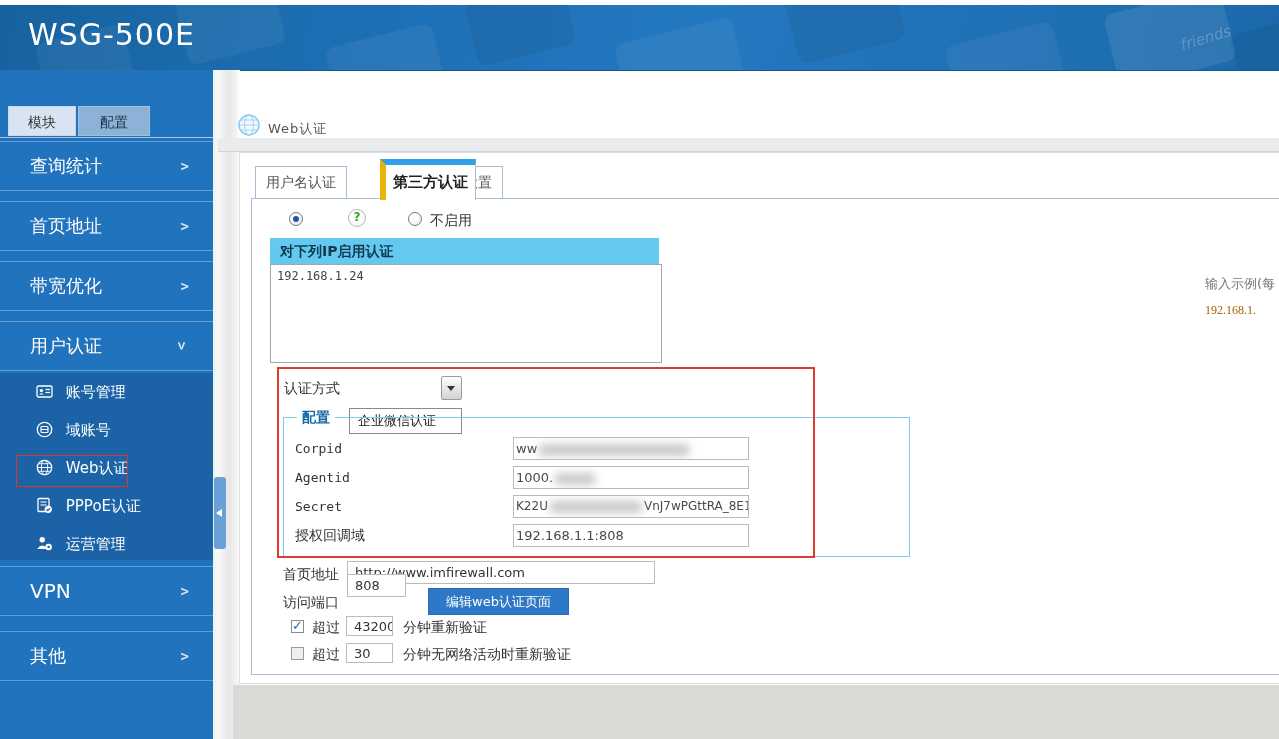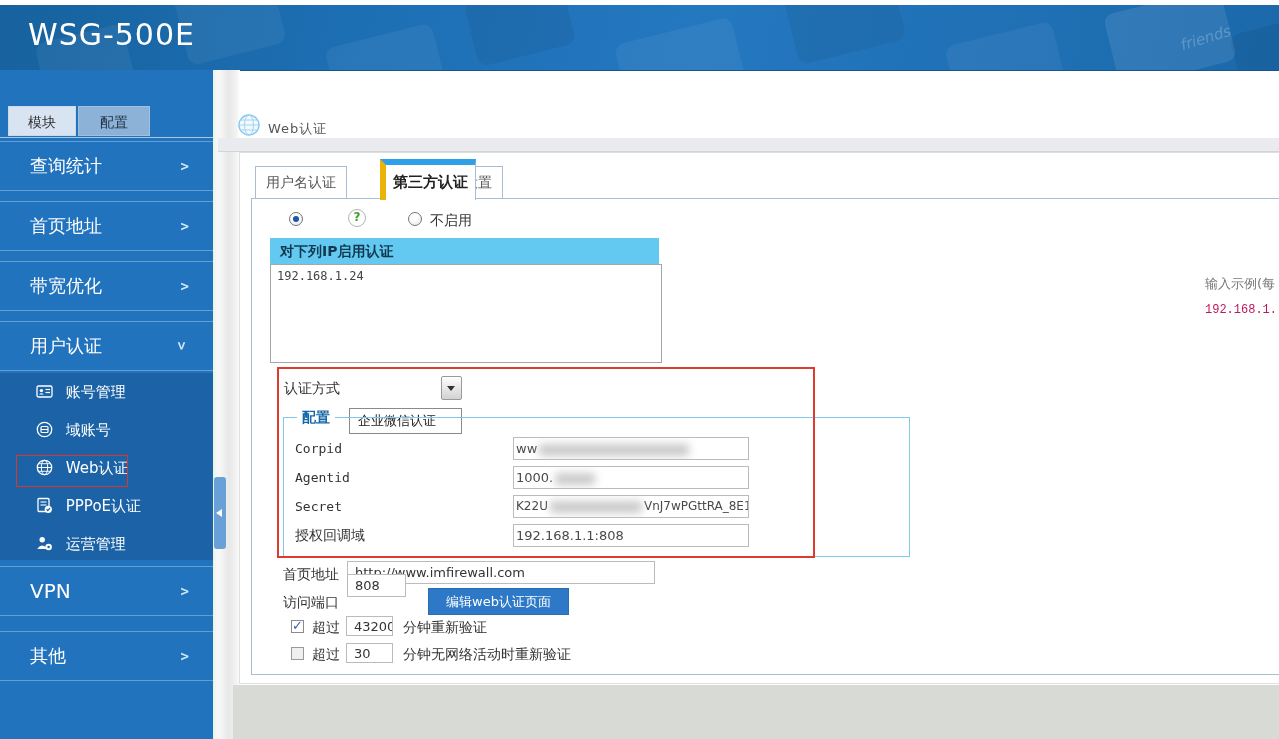--- a/index.html
+++ b/index.html
@@ -64,21 +64,21 @@
          background:radial-gradient(circle at 38% 32%,#fff 30%,#dde5ed);cursor:pointer;}
   .radio.sel::after{content:"";position:absolute;left:3px;top:3px;width:6px;height:6px;border-radius:50%;background:#1f56a8;}
   .lbl{font-size:14px;color:#333;white-space:nowrap;}
   #help{width:16px;height:16px;border:1px solid #b5b5b5;border-radius:50%;background:#fdfdfd;
         color:#3f9e2f;font-size:12px;font-weight:bold;text-align:center;line-height:15px;cursor:pointer;}
   #cyanbar{left:270px;top:238px;width:389px;height:26px;background:#63c9f1;color:#12384e;
            font-weight:bold;font-size:14px;line-height:26px;padding-left:10px;box-sizing:border-box;}
   #iparea{left:270px;top:264px;width:392px;height:99px;border:1px solid #a6a6a6;resize:none;
           font-family:"DejaVu Sans Mono",monospace;font-size:12px;color:#444;padding:4px 6px;box-sizing:border-box;outline:none;}
   #hint1{left:1205px;top:275px;font-size:13px;color:#777;white-space:nowrap;}
-  #hint2{left:1205px;top:303px;font-family:Liberation Mono, monospace;font-size:12px;color:#be185d;white-space:nowrap;}
+  #hint2{left:1205px;top:303px;font-family:Liberation Serif, serif;font-size:12px;color:#a16207;white-space:nowrap;}
   #redbox{left:277px;top:367px;width:538px;height:191px;border:2px solid #dd3b2c;box-sizing:border-box;z-index:4;pointer-events:none;}
 
   #sel{left:349px;top:374px;width:113px;height:26px;border:1px solid #8a8a8a;background:#fff;box-sizing:border-box;
        font-size:13px;color:#222;line-height:24px;padding-left:8px;cursor:pointer;margin-top:34px;}
   #selbtn{left:441px;top:376px;width:19px;height:22px;border:1px solid #9a9a9a;border-radius:2px;
           background:linear-gradient(#fefefe,#d2d2d2);cursor:pointer;}
   #selbtn::after{content:"";position:absolute;left:5px;top:9px;border-left:4px solid transparent;
                  border-right:4px solid transparent;border-top:5px solid #333;}
 
   #fset{left:283px;top:417px;width:627px;height:140px;border:1px solid #7fc9ee;box-sizing:border-box;}

